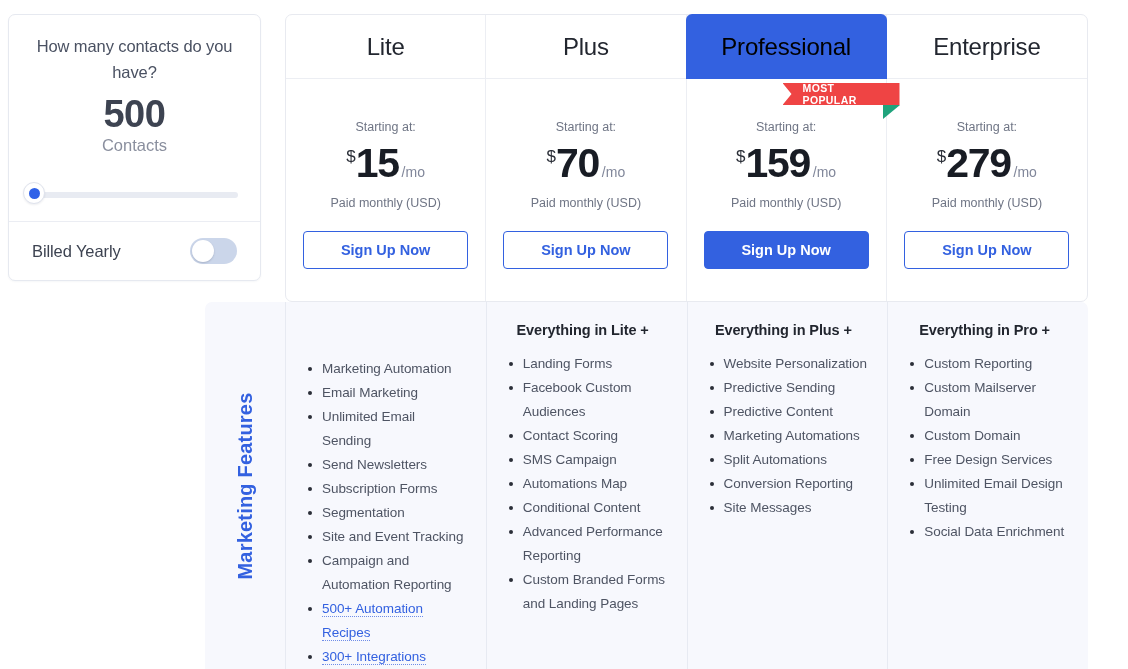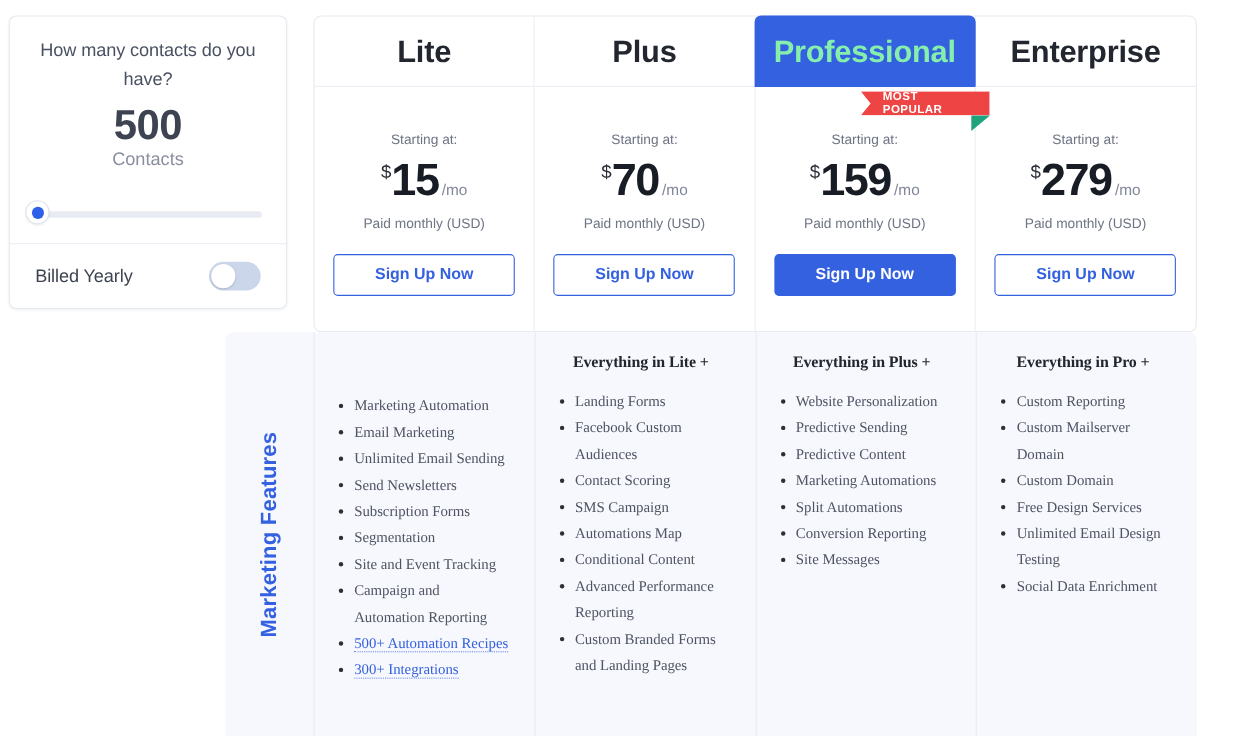--- a/index.html
+++ b/index.html
@@ -164,33 +164,33 @@
 
   .plan-head {
     height: 64px;
     display: flex;
     align-items: center;
     justify-content: center;
     border-bottom: 1px solid #eceef3;
     box-sizing: border-box;
   }
   .plan-name {
-    font-size: 28px;
-    font-weight: 700;
+    font-size: 24px;
+    font-weight: 400;
     color: #22262f;
     letter-spacing: -0.2px;
   }
   .plan.featured > .plan-head {
     background: #3361e0;
     border-bottom: none;
     border-radius: 6px 6px 0 0;
     margin: -1px -1px 0 -1px;
     height: 65px;
   }
-  .plan.featured .plan-name { color: #86efac; }
+  .plan.featured .plan-name { color: #000000; }
 
   .ribbon {
     position: absolute;
     top: 68px;
     left: 96px;
     height: 22px;
     padding: 0 10px 0 20px;
     background: #ef4444;
     color: #ffffff;
     font-size: 10.5px;
@@ -308,21 +308,20 @@
     font-weight: 700;
     color: #3361e0;
     letter-spacing: 0.2px;
   }
   .feat-col {
     width: 200.75px;
     flex: none;
     box-sizing: border-box;
     border-right: 1px solid #e7eaf2;
     padding: 20px 20px 0 12px;
-    font-family: Liberation Serif, serif;
   }
   .feat-col:last-child { border-right: none; }
   .feat-title {
     text-align: center;
     font-size: 14.5px;
     font-weight: 700;
     color: #22262f;
     margin-bottom: 14px;
     letter-spacing: -0.1px;
   }

